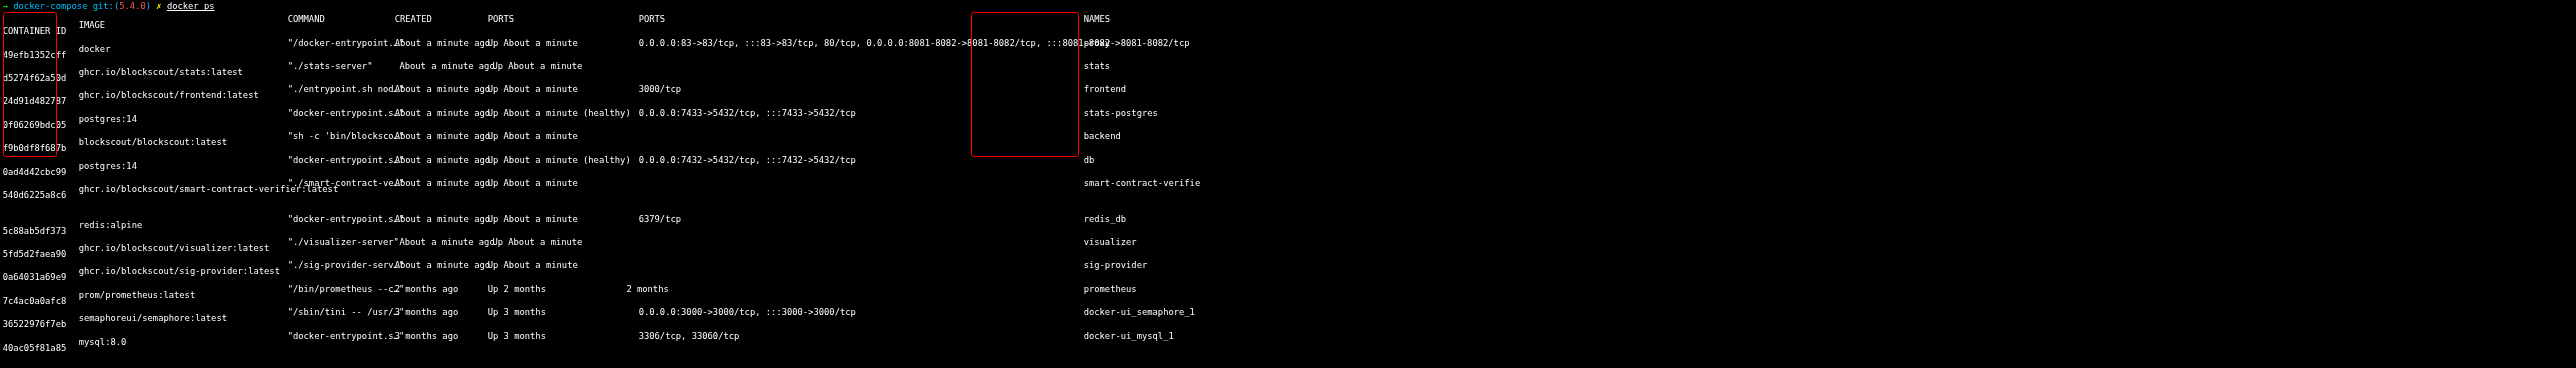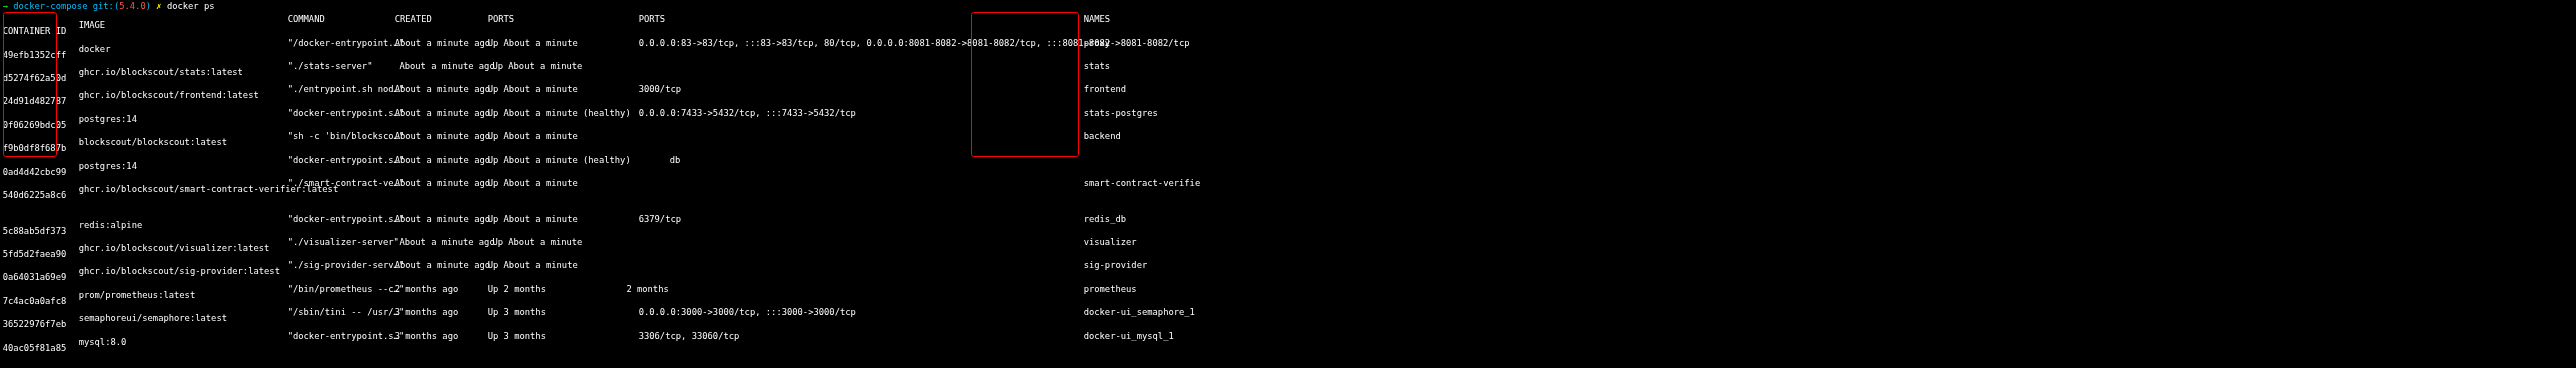--- a/index.html
+++ b/index.html
@@ -11,21 +11,21 @@
       line-height: 1.3;
       white-space: nowrap;
       overflow-x: auto;
       padding: 1.4px 2.7px;
     }
     .prompt-line { margin-bottom: 1.4px; }
     .prompt-arrow { color: #00ff00; }
     .prompt-blue { color: #00bfff; }
     .prompt-red { color: #ff5555; }
     .prompt-yellow { color: #ffff00; }
-    .prompt-white { color: #fff; }
+    .prompt-white { color: #fff; text-decoration: underline; }
     .table-row { display: flex; }
     .col-id { width: 76px; flex-shrink: 0; margin-top: 12px; }
     .col-image { width: 209px; flex-shrink: 0; margin-top: 6px; }
     .col-command { width: 107px; flex-shrink: 0; }
     .col-created { width: 93px; flex-shrink: 0; }
     .col-status { width: 134px; flex-shrink: 0; }
     .col-ports { width: 414px; flex-shrink: 0; padding-left: 17px; }
     .col-ports-indented { width: 414px; flex-shrink: 0; padding-left: 4.7px; }
     .col-names { flex-shrink: 0; padding-left: 48px; }
     .col-created-indented { width: 93px; flex-shrink: 0; padding-left: 4.7px; }
@@ -120,20 +120,21 @@
         <div class="col-status">Up About a minute</div>
         <div class="col-ports"></div>
         <div class="col-names">backend</div>
       </div>
       <div class="table-row">
         <div class="col-id">0ad4d42cbc99</div>
         <div class="col-image">postgres:14</div>
         <div class="col-command">"docker-entrypoint.s…"</div>
         <div class="col-created">About a minute ago</div>
         <div class="col-status">Up About a minute (healthy)</div>
+        <div class="col-ports">0.0.0.0:7432-&gt;5432/tcp, :::7432-&gt;5432/tcp</div>
         <div class="col-names">db</div>
       </div>
       <div class="table-row">
         <div class="col-id">540d6225a8c6</div>
         <div class="col-image">ghcr.io/blockscout/smart-contract-verifier:latest</div>
         <div class="col-command">"./smart-contract-ve…"</div>
         <div class="col-created">About a minute ago</div>
         <div class="col-status">Up About a minute</div>
         <div class="col-ports"></div>
         <div class="col-names">smart-contract-verifie</div>

